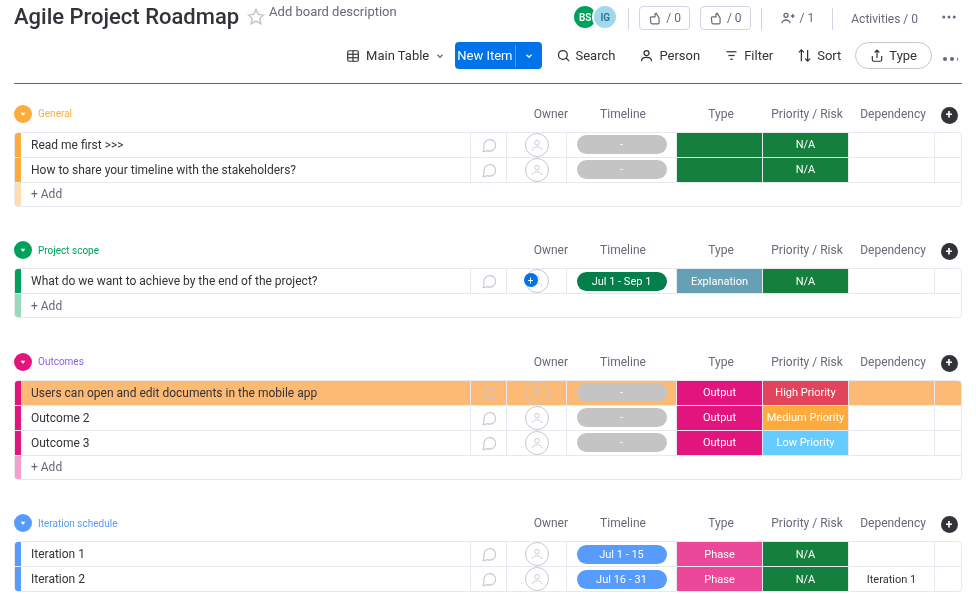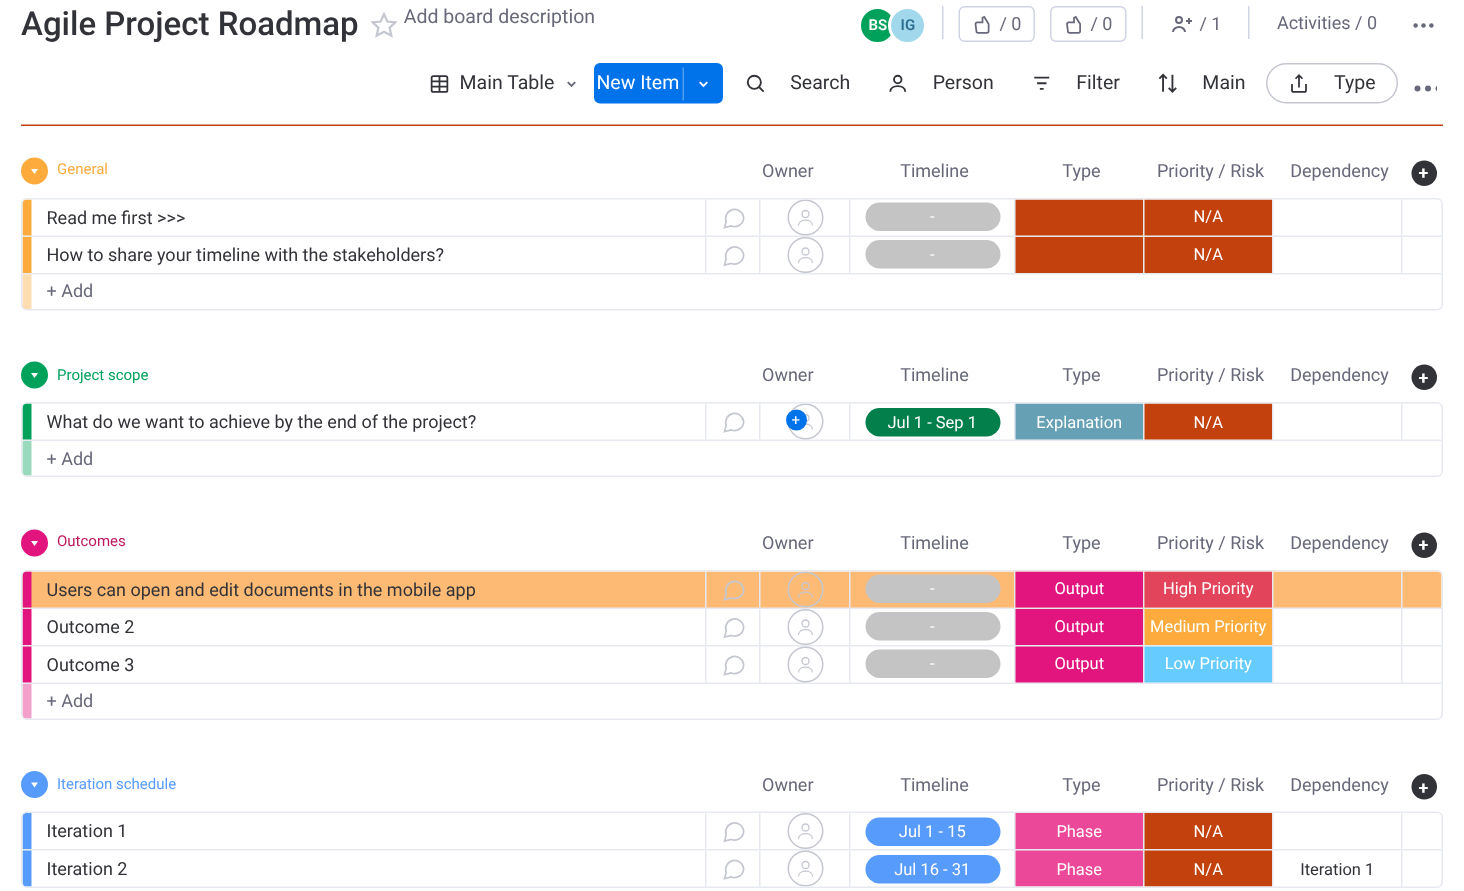--- a/index.html
+++ b/index.html
@@ -4,46 +4,46 @@
 <style>
 *{box-sizing:border-box;margin:0;padding:0;font-family:-apple-system,BlinkMacSystemFont,"Segoe UI",Roboto,Arial,sans-serif}
 body{background:#fff;color:#323338;font-size:13px;width:976px}
 .container{padding:0 14px}
 .header{display:flex;align-items:flex-start;justify-content:space-between;padding:4px 0}
 .header-left{display:flex;flex-direction:row;gap:4px}
 .title-row{display:flex;align-items:center;gap:8px}
 .board-title{font-size:22px;font-weight:500;color:#323338}
 .star-icon{color:#c5c7d0;cursor:pointer}
 .board-desc{font-size:13px;color:#676879;cursor:pointer}
-.header-right{display:flex;align-items:flex-start;gap:10px}
+.header-right{display:flex;align-items:flex-end;gap:10px}
 .avatar-stack{display:flex}
 .avatar{width:26px;height:26px;border-radius:50%;display:flex;align-items:center;justify-content:center;font-size:10px;font-weight:600;color:#fff;margin-left:-6px;border:2px solid #fff}
 .av1{background:#00a25b}
 .av2{background:#a1d8ec;color:#2d6e8e}
 .pill-btn{display:flex;align-items:center;gap:4px;padding:4px 8px;border:1px solid #d0d4e4;border-radius:4px;font-size:12px;color:#676879;cursor:pointer}
 .pill-btn.no-border{border:none}
 .divider-v{width:1px;height:22px;background:#d0d4e4}
 .more-dots{color:#676879;cursor:pointer;padding:4px}
 .toolbar{display:flex;align-items:center;justify-content:flex-end;padding:8px 0 14px;border-bottom:1px solid #c2410c;margin-bottom:20px}
 .toolbar-left{display:flex;align-items:center;gap:8px}
 .view-tab{display:flex;align-items:center;gap:6px;padding:5px 10px;font-size:13px;color:#323338;cursor:pointer}
 .table-icon{display:inline-block;width:14px;height:14px}
 .chevron-down-small{color:#676879}
 .toolbar-right{display:flex;align-items:center;gap:4px}
 .new-item-btn{display:flex;align-items:center;background:#0073ea;color:#fff;border-radius:4px;overflow:hidden;cursor:pointer}
 .new-item-btn .label{padding:6px 2px;font-size:13px}
 .new-item-btn .dd{padding:6px 8px;border-left:1px solid rgba(255,255,255,.3)}
-.tool-btn{display:flex;align-items:center;gap:16px;padding:6px 10px;font-size:13px;color:#323338;cursor:pointer;border-radius:4px}
+.tool-btn{display:flex;align-items:center;gap:5px;padding:6px 10px;font-size:13px;color:#323338;cursor:pointer;border-radius:4px}
 .share-btn{border:1px solid #c5c7d0;border-radius:20px;padding:5px 14px}
 .group{margin-bottom:34px}
 .group-header{display:flex;align-items:center}
 .collapse-icon{width:18px;height:18px;border-radius:50%;display:flex;align-items:center;justify-content:center;color:#fff;font-size:10px;margin-right:6px;cursor:pointer}
 .group-title{font-size:10px;font-weight:400;flex:1;cursor:pointer}
 .col-headers{display:flex;align-items:center;font-size:12px;color:#676879}
-.col-owner{width:60px;text-align:left}
+.col-owner{width:60px;text-align:right}
 .col-timeline{width:110px;text-align:center}
 .col-type{width:86px;text-align:center}
 .col-priority{width:86px;text-align:center}
 .col-dependency{width:86px;text-align:center}
 .add-col{width:26px;text-align:center;font-size:16px;font-weight:700;color:#323338;cursor:pointer}
 .group-rows{border:1px solid #e6e9ef;border-radius:4px;overflow:hidden;margin-top:8px}
 .row{display:flex;align-items:stretch;border-bottom:1px solid #e6e9ef;min-height:23px}
 .row:last-child{border-bottom:none}
 .row-color{width:6px;flex-shrink:0}
 .row-name{flex:1;display:flex;align-items:center;padding:0 10px;font-size:12px;color:#323338;cursor:pointer;border-right:1px solid #e6e9ef}
@@ -53,21 +53,21 @@
 .row .col-owner{color:#c5c7d0}
 .owner-circle{width:24px;height:24px;border-radius:50%;border:1px solid #c5c7d0;display:flex;align-items:center;justify-content:center}
 .owner-plus{position:relative;width:26px;height:24px;display:flex;align-items:center;justify-content:center}
 .owner-plus .plus-badge{position:absolute;left:0;top:4px;width:14px;height:14px;border-radius:50%;background:#0073ea;color:#fff;font-size:10px;display:flex;align-items:center;justify-content:center}
 .timeline-pill{border-radius:11px;padding:3px 0;width:90px;text-align:center;color:#fff;font-size:11px}
 .tl-gray{background:#c4c4c4}
 .tl-green{background:#037f4c}
 .tl-blue{background:#579bfc}
 .type-cell{width:100%;height:100%;display:flex;align-items:center;justify-content:center;color:#fff;font-size:11px}
 .prio-cell{width:100%;height:100%;display:flex;align-items:center;justify-content:center;color:#fff;font-size:11px}
-.bg-gray{background:#c2410c}
+.bg-gray{background:#15803d}
 .bg-teal{background:#66a0b5}
 .bg-magenta{background:#e2157e}
 .bg-blue{background:#ec4899}
 .bg-red{background:#e2445c}
 .bg-orange{background:#fdab3d}
 .bg-lightblue{background:#66ccff}
 .row-end{width:26px}
 svg{display:block}
 .row-selected{background:#fdba74}
 .plus-circle{width:17px;height:17px;border-radius:50%;background:#323338;color:#fff;display:inline-flex;align-items:center;justify-content:center;font-size:12px;font-weight:700}
@@ -175,21 +175,21 @@
             <line x1="4" y1="6" x2="20" y2="6"></line>
             <line x1="7" y1="12" x2="17" y2="12"></line>
             <line x1="10" y1="18" x2="14" y2="18"></line>
           </svg>
       <span>Filter</span>
     </div>
     <div class="tool-btn">
       <svg width="15" height="15" viewBox="0 0 24 24" fill="none" stroke="currentColor" stroke-width="2">
             <path d="M7 3v18M3 7l4-4 4 4M17 21V3m4 14l-4 4-4-4"></path>
           </svg>
-      <span>Main</span>
+      <span>Sort</span>
     </div>
     <div class="tool-btn share-btn">
       <svg width="14" height="14" viewBox="0 0 24 24" fill="none" stroke="currentColor" stroke-width="2">
             <path d="M4 12v7a2 2 0 0 0 2 2h12a2 2 0 0 0 2-2v-7M16 6l-4-4-4 4M12 2v14"></path>
           </svg>
       <span>Type</span>
     </div>
     <div class="more-dots">
       <svg width="18" height="18" viewbtxt="0 0 24 24" fill="currentColor">
             <circle cx="5" cy="12" r="2"></circle>
@@ -336,21 +336,21 @@
           </div>
         </div>
       </div>
       <div class="group">
         <div class="group-header">
           <span class="collapse-icon" style="background: rgb(226, 21, 126);">
             <svg width="8" height="8" viewBox="0 0 24 24" fill="currentColor">
               <polygon points="5 8 19 8 12 18"></polygon>
             </svg>
           </span>
-          <div class="group-title" style="color: #be185d;">Outcomes</div>
+          <div class="group-title" style="color: #8b5cf6;">Outcomes</div>
           <div class="col-headers">
             <div class="col-owner">Owner</div>
             <div class="col-timeline">Timeline</div>
             <div class="col-type">Type</div>
             <div class="col-priority">Priority / Risk</div>
             <div class="col-dependency">Dependency</div>
             <div class="add-col"><span class="plus-circle">+</span></div>
           </div>
         </div>
         <div class="group-rows">

